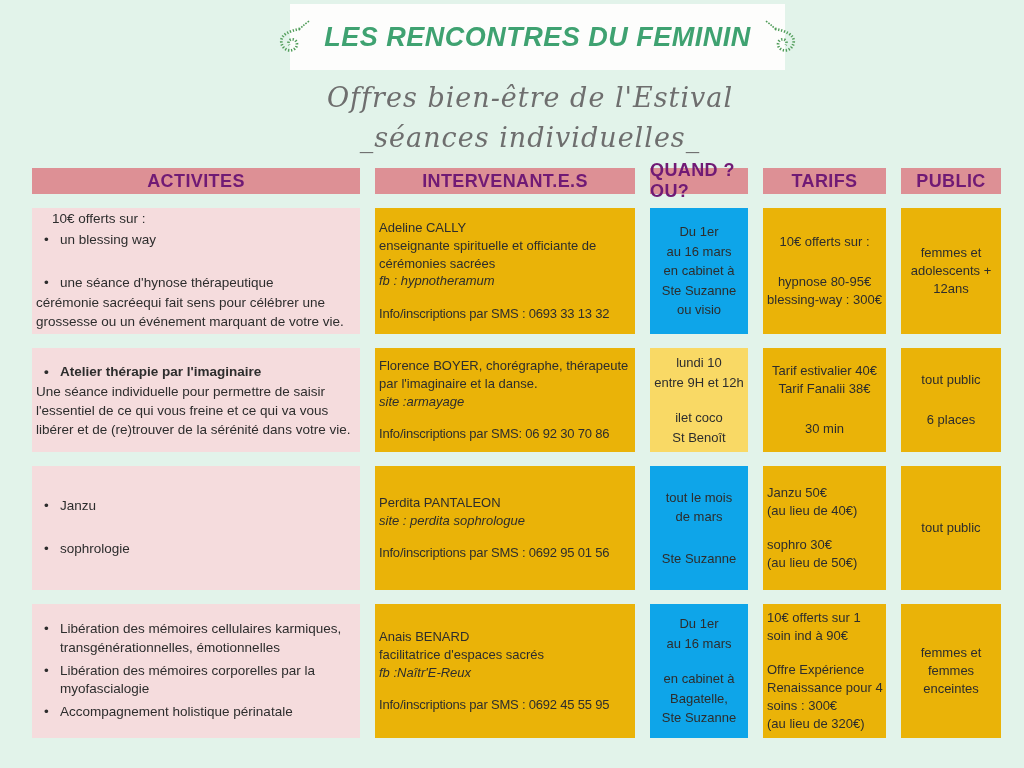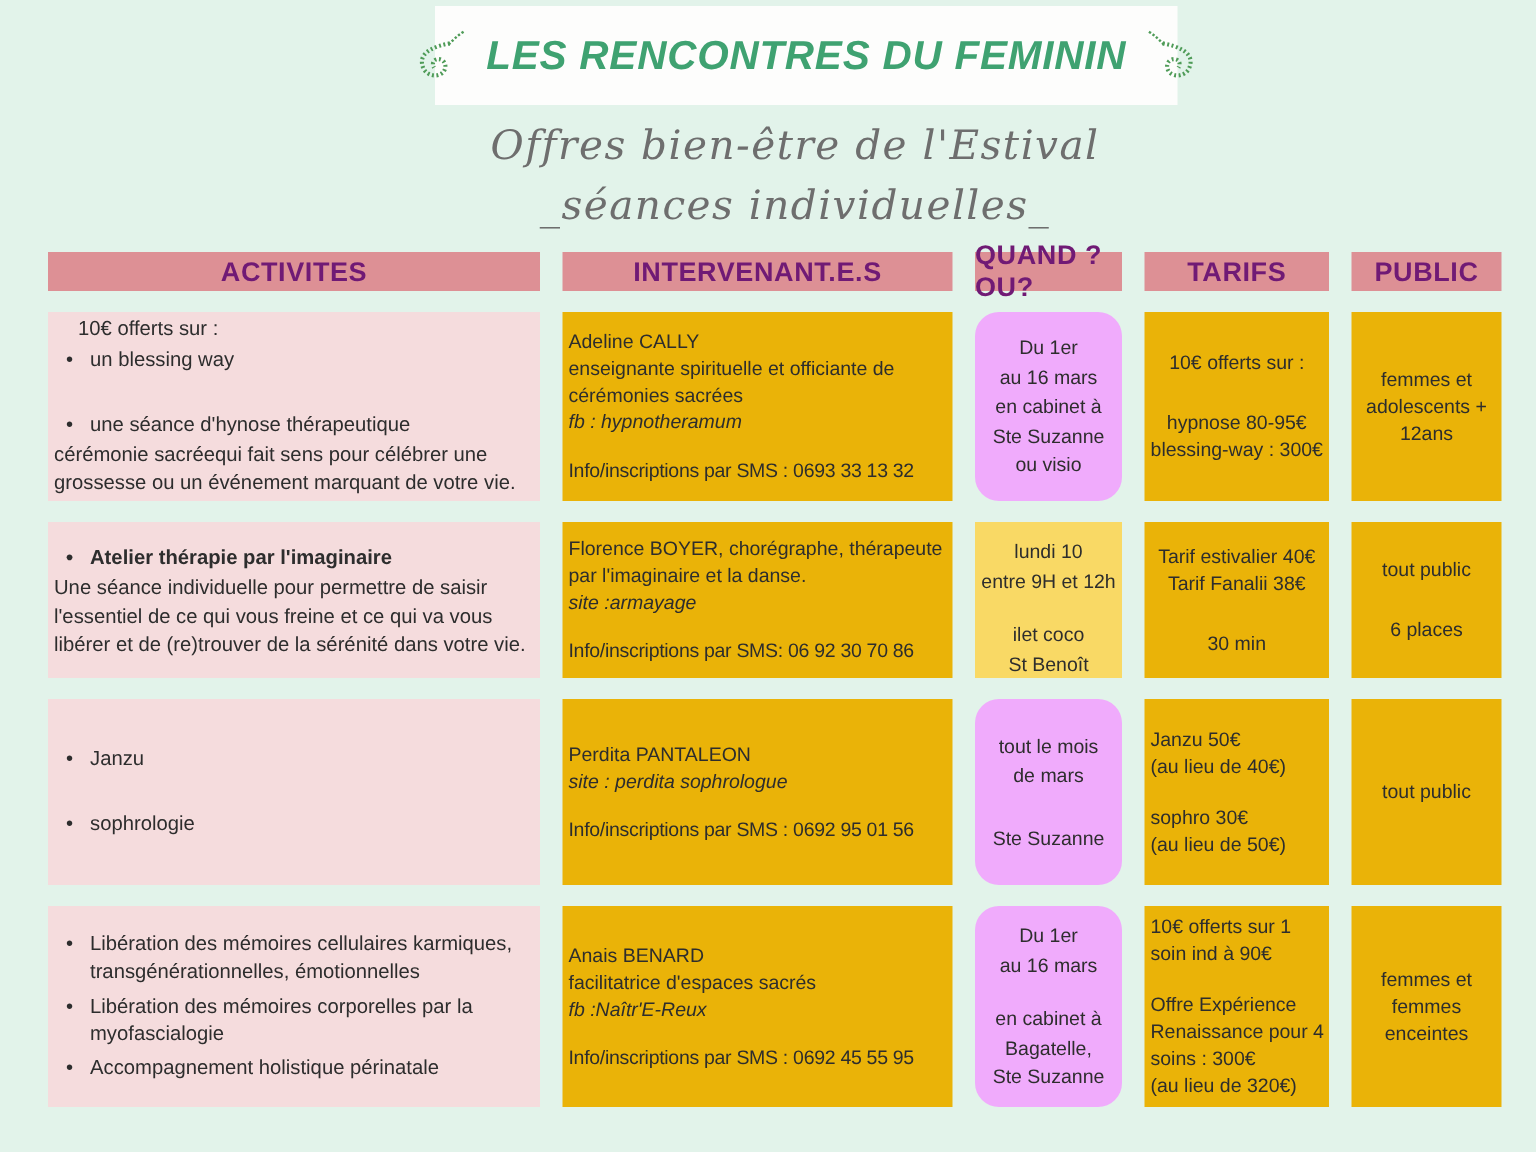--- a/index.html
+++ b/index.html
@@ -49,22 +49,22 @@
     font-size:18px;font-weight:bold;letter-spacing:.4px;
     display:flex;align-items:center;justify-content:center;
   }
   .cell{
     font-size:13px;line-height:1.38;
     display:flex;flex-direction:column;justify-content:center;
     padding:10px 4px;overflow:hidden;
   }
   .white{background:#eab308;}
   .act{background:#f5dcdd;font-size:13.5px;}
-  .green{background:#f0abfc;text-align:center;align-items:center;line-height:1.5;border-radius:16px;}
-  .yellow{background:#f9d965;text-align:center;align-items:center;line-height:1.5;justify-content:space-between;}
+  .green{background:#0ea5e9;text-align:center;align-items:center;line-height:1.5;}
+  .yellow{background:#f9d965;text-align:center;align-items:center;line-height:1.5;}
   .center{text-align:center;align-items:center;}
   .it{font-style:italic;}
   .b{font-weight:bold;}
   .indent{padding-left:16px;}
   .bullet{position:relative;padding-left:24px;margin:2px 0;}
   .bullet::before{content:"\2022";position:absolute;left:8px;}
   .sp-lg{margin-top:22px;}
   .sp-md{margin-top:16px;}
   .contact{margin-top:15px;white-space:nowrap;letter-spacing:-.2px;}
   .nw{white-space:nowrap;}

